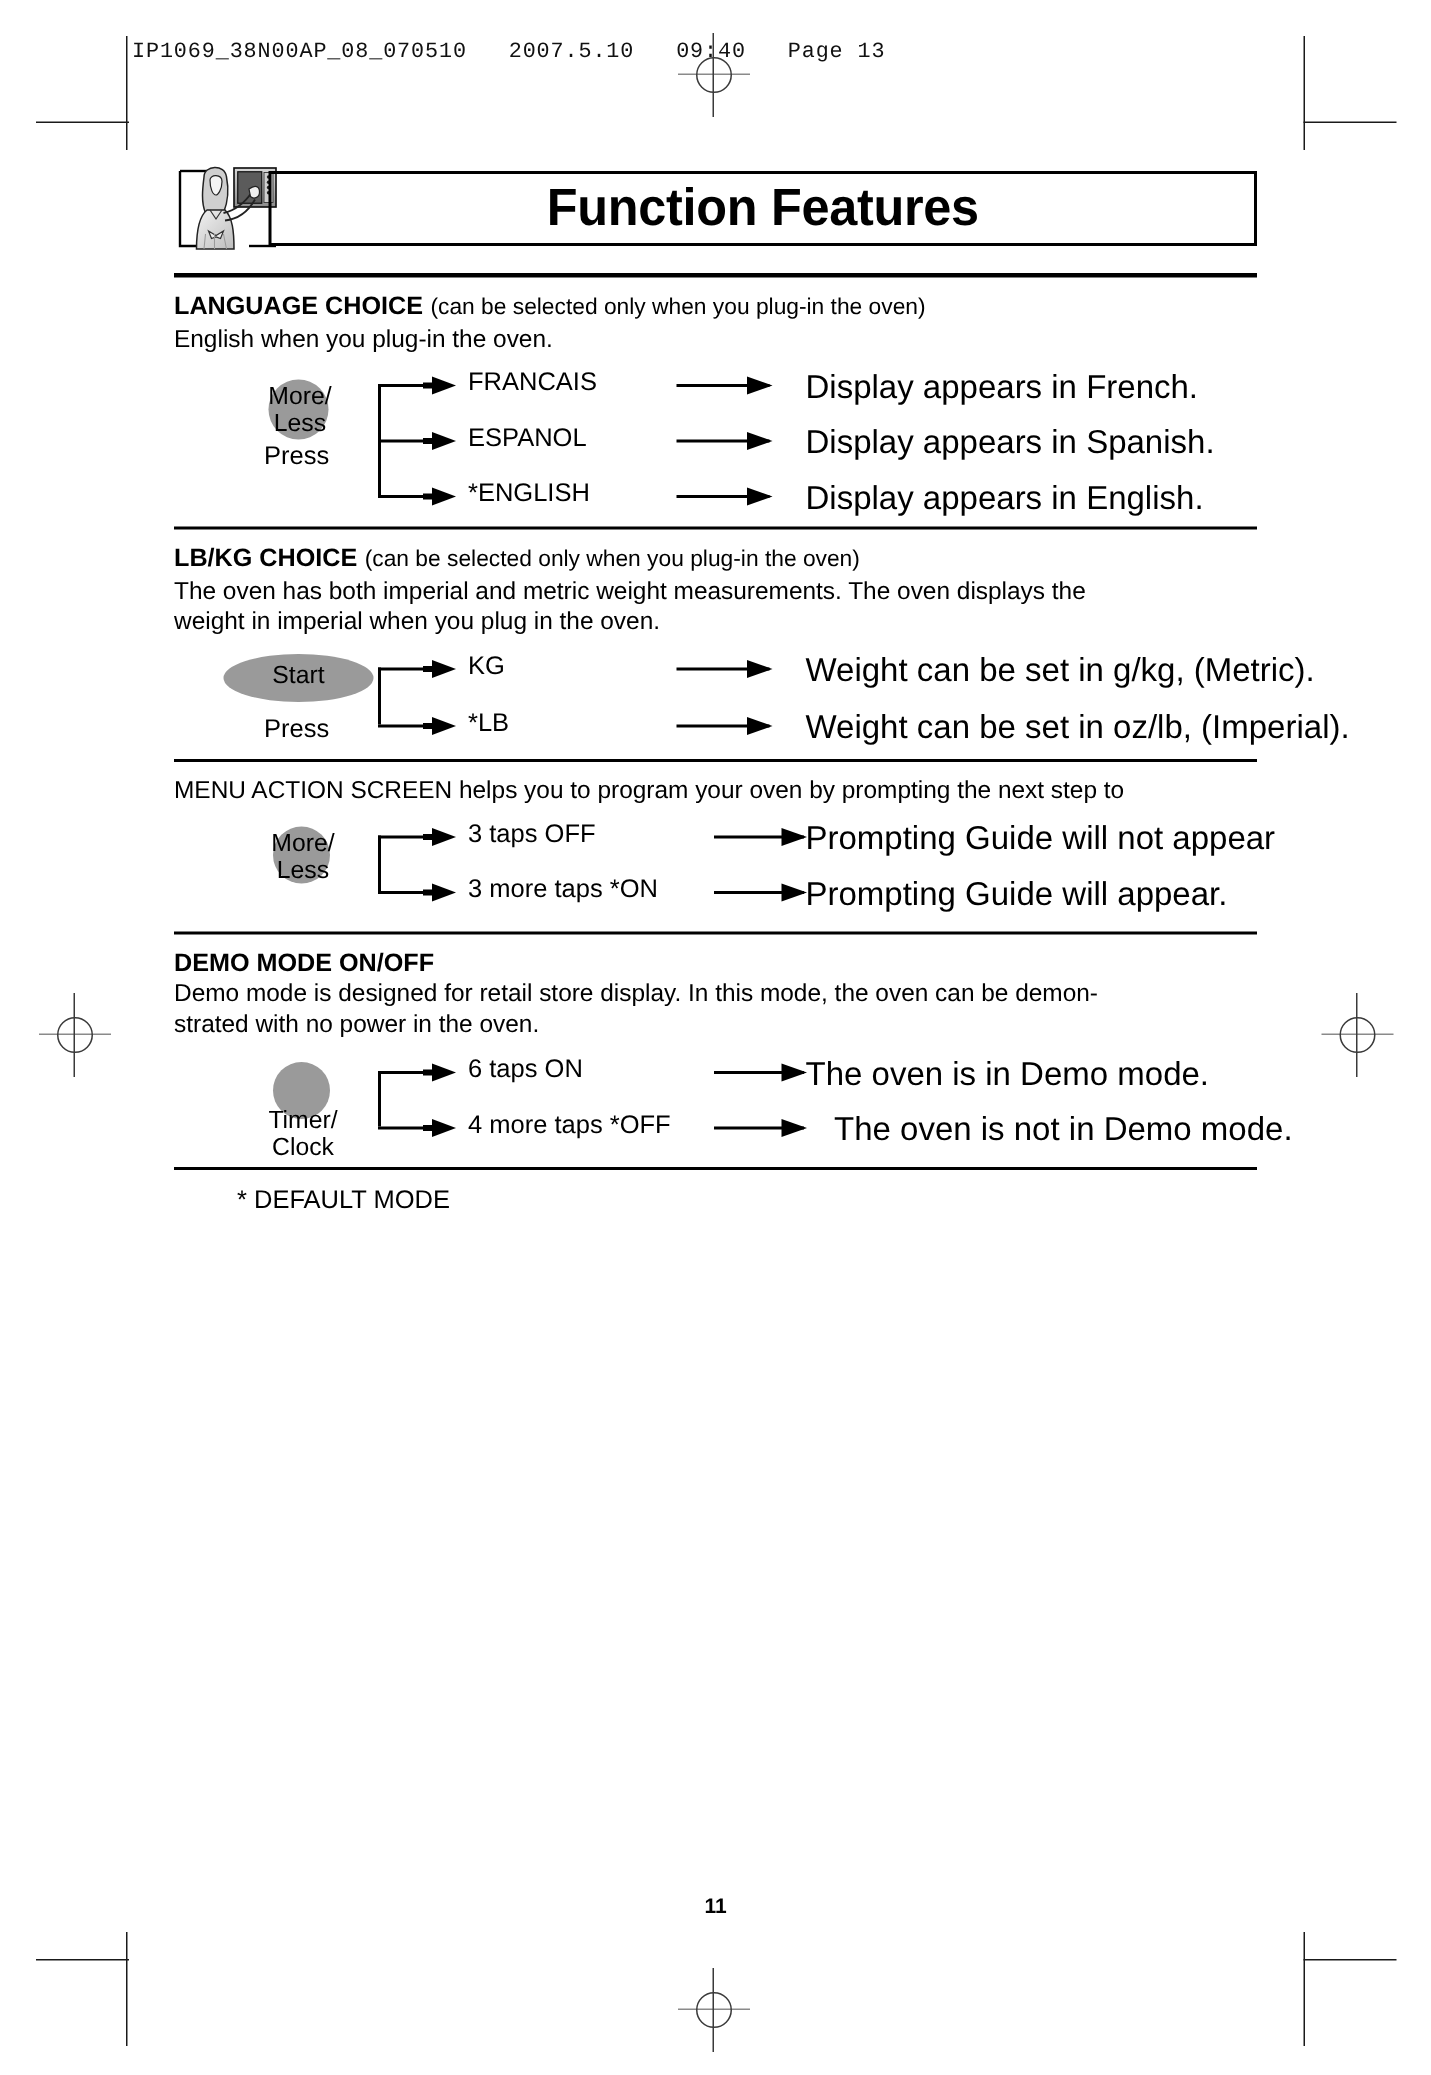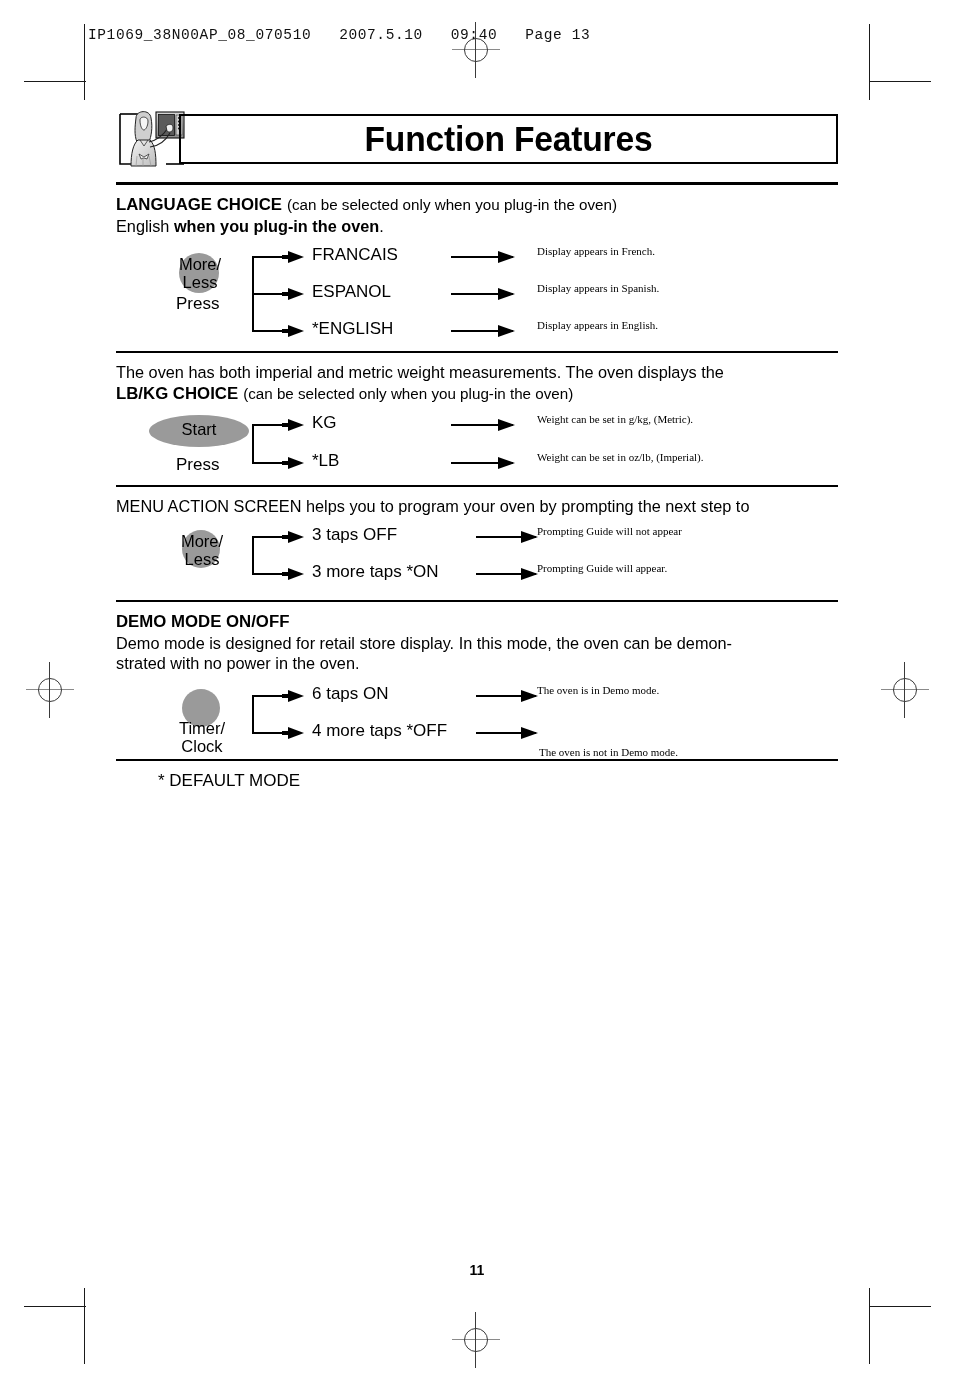--- a/index.html
+++ b/index.html
@@ -110,21 +110,21 @@
   }
 
   
   .section { padding-top: 9px; }
   .para {
     font-size: 16.3px;
     line-height: 20.6px;
     color: #000;
     margin: 0;
   }
-  .para b { font-weight: bold; }
+  .para b { font-weight: normal; }
   .para .small { font-size: 15.2px; }
   .lead { font-weight: bold; font-size: 16.8px; }
 
   
   .flow {
     position: relative;
     width: 722px;
   }
   .flow-3 { height: 104px; }
   .flow-2 { height: 70px; }
@@ -194,24 +194,23 @@
   }
 
   .flow-mid {
     position: absolute;
     font-size: 17px;
     white-space: nowrap;
     z-index: 2;
   }
   .flow-right {
     position: absolute;
-    font-size: 11px;
+    font-size: 22px;
     white-space: nowrap;
     z-index: 2;
-    font-family: Liberation Serif, serif;
   }
 
   .footnote {
     font-size: 17px;
     padding-top: 10px;
     padding-left: 4px;
     margin-left: 38px;
   }
 
   .page-number {
@@ -347,23 +346,26 @@
 
         <div class="flow-right" style="left:421px; top:-2px;">Display appears in French.</div>
         <div class="flow-right" style="left:421px; top:35px;">Display appears in Spanish.</div>
         <div class="flow-right" style="left:421px; top:72px;">Display appears in English.</div>
       </div>
     </div>
 
     <div class="rule-thin"></div>
 
     <div class="section">
+      <p class="para">
+        <span class="lead">LB/KG CHOICE</span><span class="small" style="padding-left:5px;">(can be selected only when you plug-in the oven)</span>
+      </p>
       <p class="para">The oven has both imperial and metric weight measurements. The oven displays the</p>
       <p class="para">
-        <span class="lead">LB/KG CHOICE</span><span class="small" style="padding-left:5px;">(can be selected only when you plug-in the oven)</span>
+        <span>weight in imperial </span><b>when you plug in the oven</b><span>.</span>
       </p>
 
       <div class="flow flow-2" style="margin-top:11px;">
         <div class="btn-blob" style="left:33px; top:0px; width:100px; height:32px; border-radius:50%;"></div>
         <div class="btn-label" style="left:33px; top:5px; width:100px;">
           <span>Start</span>
         </div>
         <div class="btn-press" style="left:60px; top:40px;">Press</div>
 
         <div class="bracket" style="left:136px; top:9px; height:38px; width:2px;"></div>
@@ -434,21 +436,21 @@
         <div class="branch" style="left:136px; top:43px; width:36px;"></div>
         <div class="arrowhead-solid" style="left:172px; top:38px;"></div>
 
         <div class="flow-mid" style="left:196px; top:-5px;">6 taps ON</div>
         <div class="flow-mid" style="left:196px; top:32px;">4 more taps *OFF</div>
 
         <div class="long-arrow" style="left:360px; top:6px; width:60px;"></div>
         <div class="long-arrow" style="left:360px; top:43px; width:60px;"></div>
 
         <div class="flow-right" style="left:421px; top:-5px;">The oven is in Demo mode.</div>
-        <div class="flow-right" style="left:423px; top:32px;margin-top:25px;">The oven is not in Demo mode.</div>
+        <div class="flow-right" style="left:440px; top:32px;">The oven is not in Demo mode.</div>
       </div>
     </div>
 
     <div class="rule-thin"></div>
 
     <div class="footnote">* DEFAULT MODE</div>
 
   </div>
 
   <div class="page-number">11</div>

